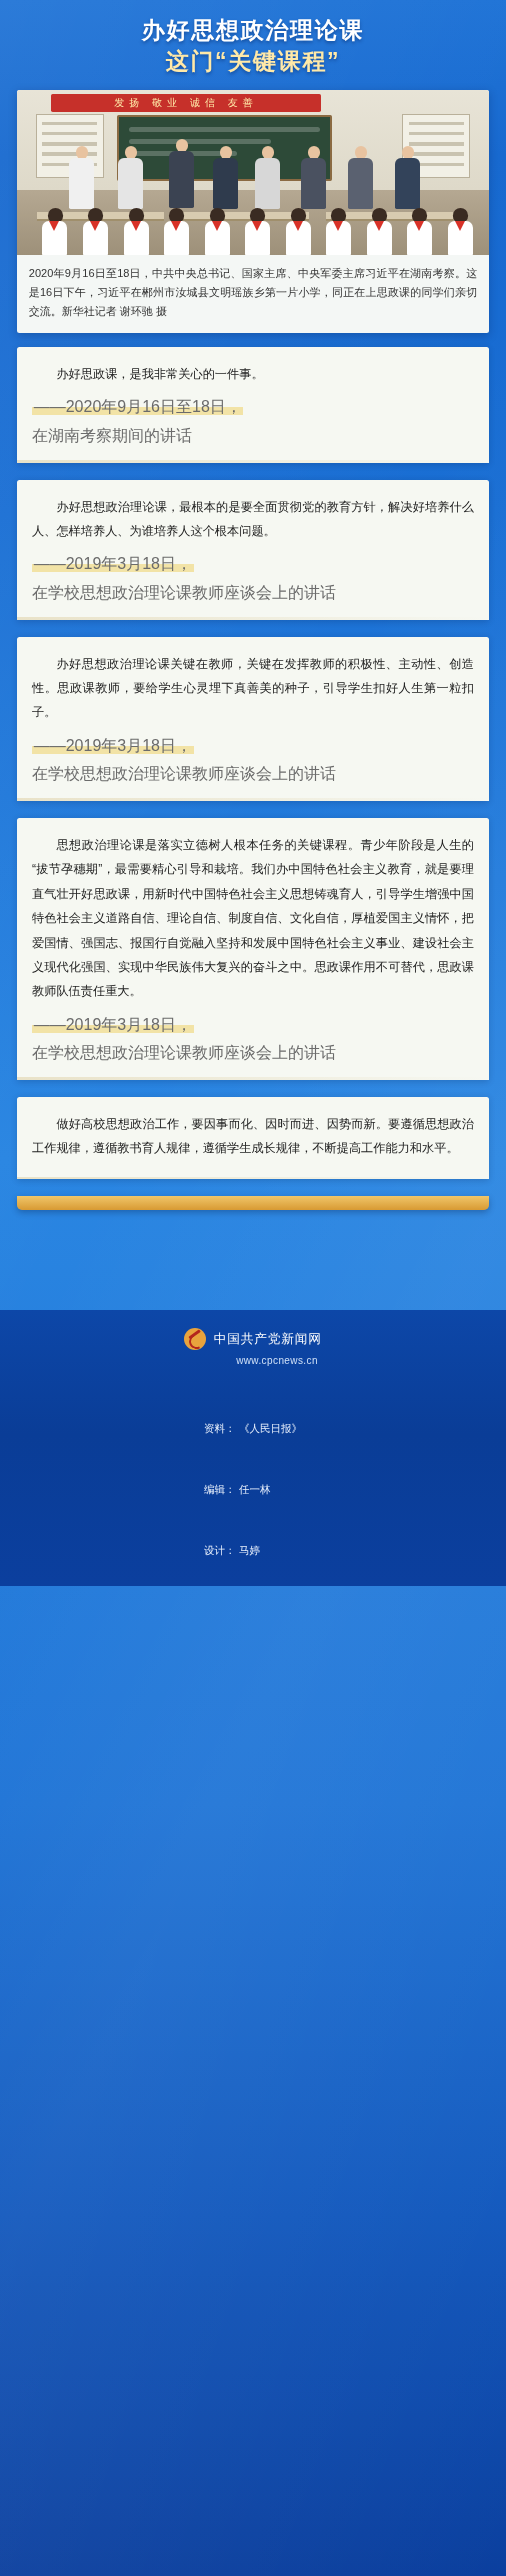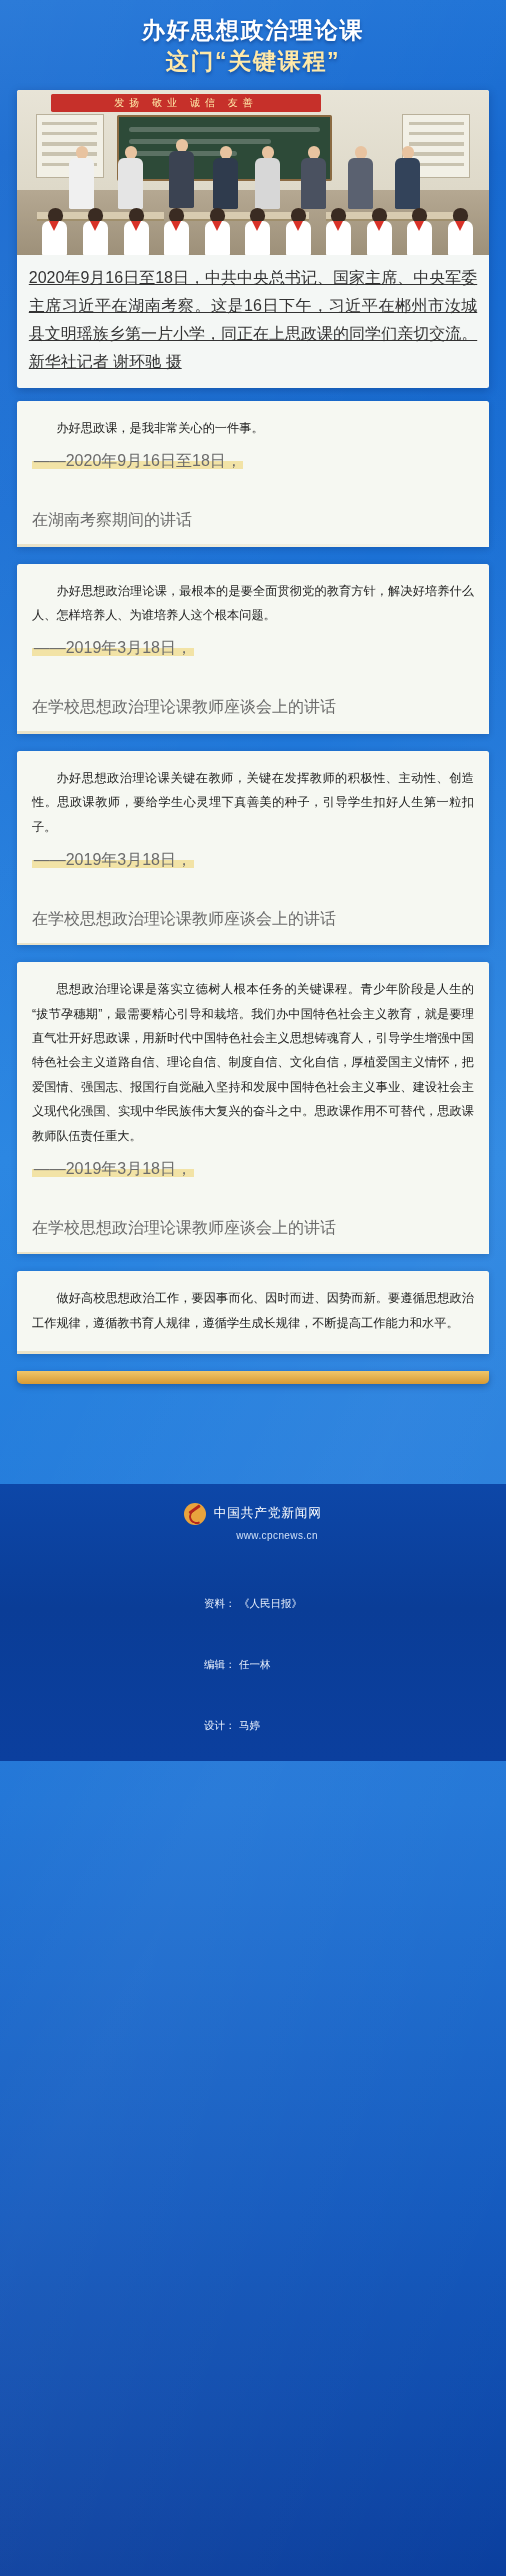--- a/index.html
+++ b/index.html
@@ -136,25 +136,24 @@
   }
   .ph-kid .k-scarf {
     position: absolute; left: 50%; top: 12.7px; margin-left: -5.9px;
     width: 0; height: 0;
     border-left: 5.9px solid transparent;
     border-right: 5.9px solid transparent;
     border-top: 10px solid #d83228;
   }
   .photo-caption {
     padding: 8.4px 11.8px 11.8px 11.8px;
-    font-size: 16px;
+    font-size: 11px;
     line-height: 1.75;
     color: #333333;
     text-align: justify;
-    text-decoration: underline;
   }
 
   
   .cards {
     margin: 13.5px 17px 0 17px;
   }
   .quote-card {
     position: relative;
     background: #f6f8f2;
     border-radius: 2.5px;
@@ -186,21 +185,20 @@
   .quote-src .date {
     display: block;
     position: relative;
   }
   .quote-src .date .hl {
     background: linear-gradient(180deg, rgba(255,255,255,0) 55%, #f2e3a6 55%);
     padding: 0 1.7px;
   }
   .quote-src .where {
     display: block;
-    margin-top: 30px;
   }
 
   
   .bottom-ornament {
     margin: 5px 17px 0 17px;
     height: 13.5px;
     background: linear-gradient(180deg, #f0c66a 0%, #d89a33 100%);
     border-radius: 0 0 5px 5px;
     box-shadow: 0 2.5px 6.8px rgba(0, 20, 60, 0.3);
   }

